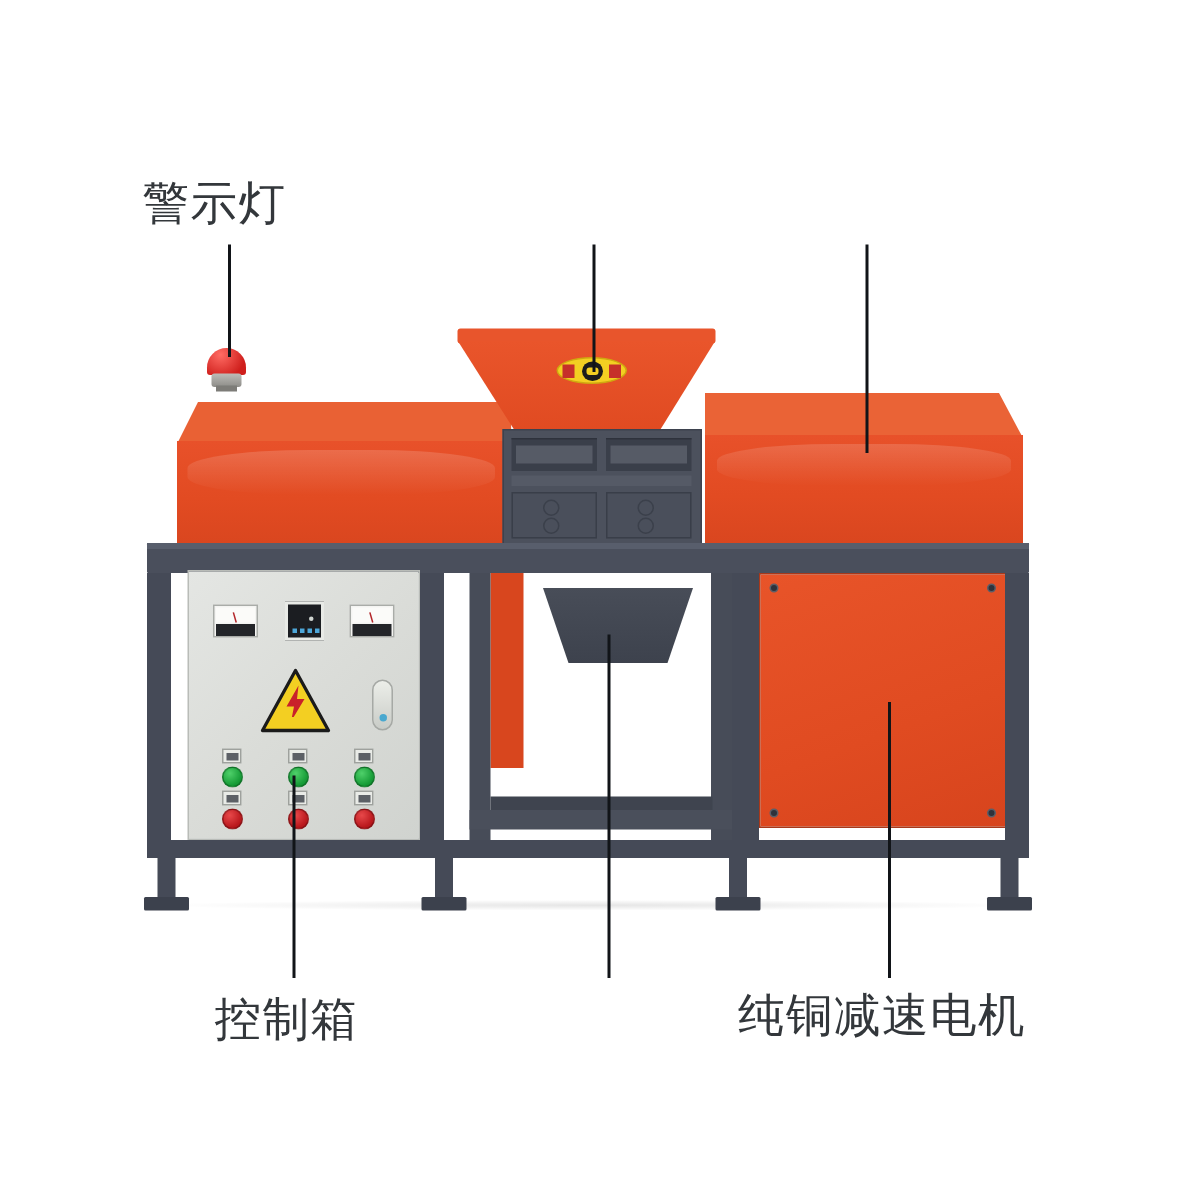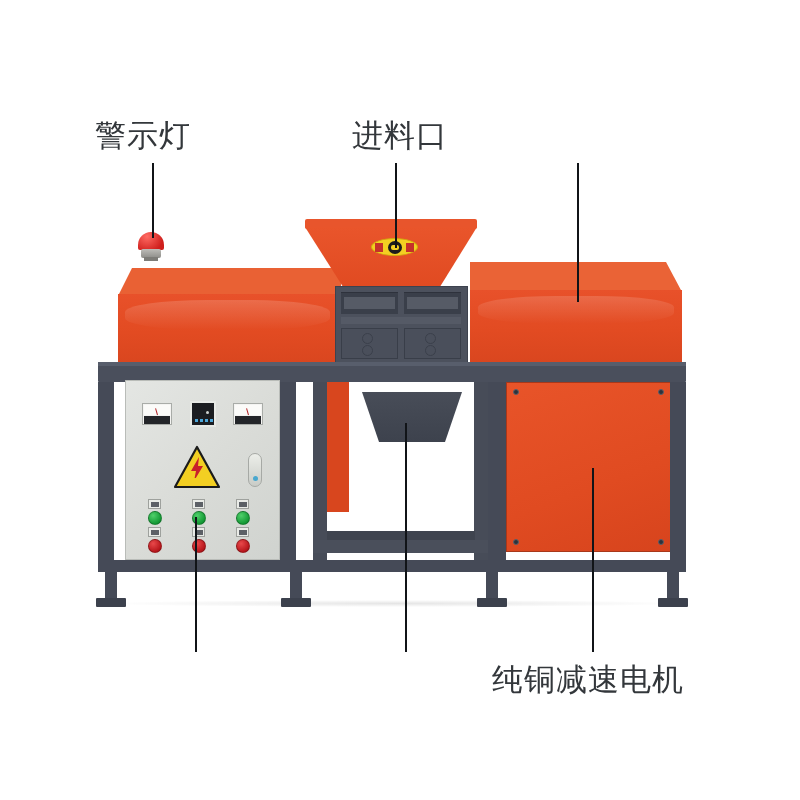--- a/index.html
+++ b/index.html
@@ -302,20 +302,20 @@
     <div class="leader" style="left:152px;top:163px;height:75px;"></div>
     <div class="leader" style="left:395px;top:163px;height:85px;"></div>
     <div class="leader" style="left:577px;top:163px;height:139px;"></div>
     <div class="leader" style="left:195px;top:517px;height:135px;"></div>
     <div class="leader" style="left:405px;top:423px;height:229px;"></div>
     <div class="leader" style="left:592px;top:468px;height:184px;"></div>
   </div>
 
   <div class="callout" style="left:95px;top:120px;">警示灯</div>
 
-  <div class="callout" style="left:352px;top:120px;">进料口</div>
-
-
-
-
-  <div class="callout" style="left:492px;top:664px;">纯铜减速电机</div>
+
+
+  <div class="callout" style="left:143px;top:664px;">控制箱</div>
+
+
+  <div class="callout" style="left:492px;top:664px;font-family:Liberation Mono, monospace;">纯铜减速电机</div>
 
 </div>
 
 </body></html>

